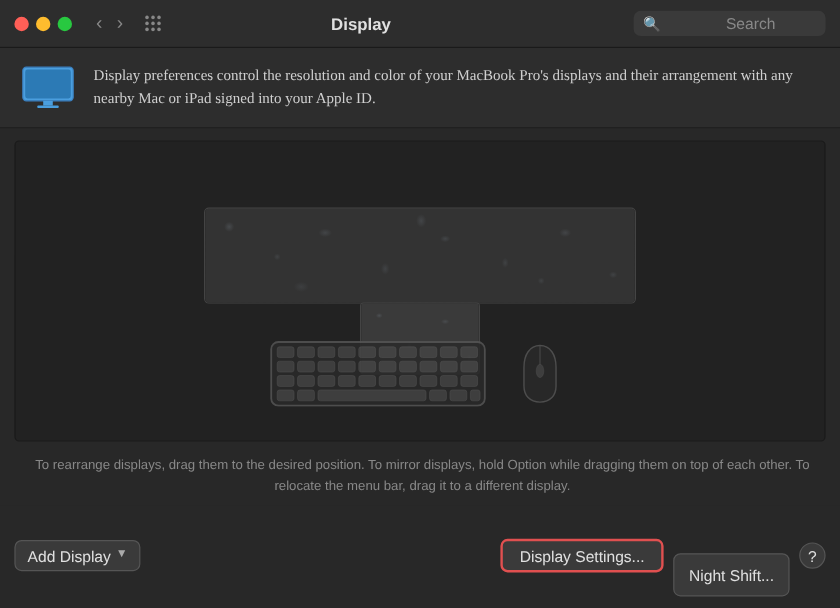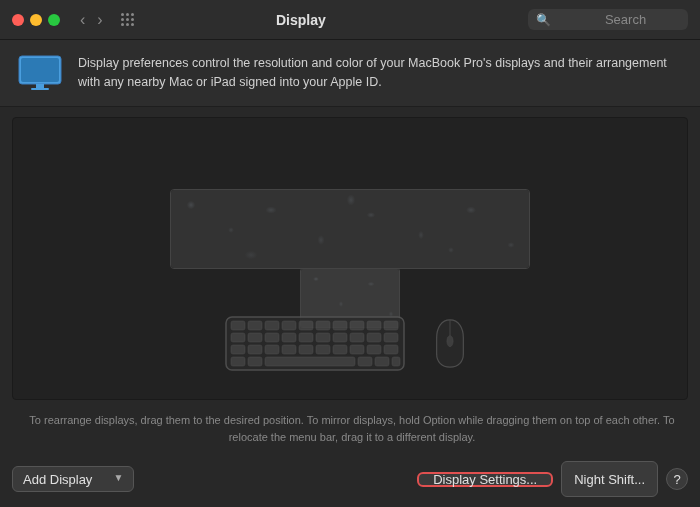--- a/index.html
+++ b/index.html
@@ -111,20 +111,21 @@
 
     
     .info-bar {
       display: flex;
       align-items: flex-start;
       padding: 14px 16px 14px 16px;
       gap: 14px;
       background: #2d2d2d;
       border-bottom: 1px solid #1e1e1e;
       flex-shrink: 0;
+      font-family: Liberation Serif, serif;
     }
     .display-icon {
       width: 48px;
       height: 38px;
       flex-shrink: 0;
       display: flex;
       align-items: center;
       justify-content: center;
     }
     .display-icon svg {
@@ -266,21 +267,21 @@
       display: flex;
       align-items: center;
       padding: 8px 12px 10px 12px;
       gap: 8px;
       flex-shrink: 0;
       background: #282828;
     }
 
     .add-display-btn {
       display: flex;
-      gap: 21px;
+      gap: 4px;
       background: #3a3a3a;
       border: 1px solid #555;
       border-radius: 6px;
       color: #e0e0e0;
       font-size: 13px;
       padding: 5px 10px;
       cursor: pointer;
       height: 26px;
     }
     .add-display-chevron {
@@ -291,36 +292,37 @@
     .spacer { flex: 1; }
 
     .display-settings-btn {
       background: #3a3a3a;
       border: 2px solid #e05050;
       border-radius: 6px;
       color: #e0e0e0;
       font-size: 13px;
       padding: 5px 14px;
       cursor: pointer;
-      height: 15px;
+      height: 28px;
       display: flex;
       align-items: center;
     }
 
     .night-shift-btn {
       background: #3a3a3a;
       border: 1px solid #555;
       border-radius: 6px;
       color: #e0e0e0;
       font-size: 13px;
       padding: 17px 12px;
       cursor: pointer;
       height: 26px;
       display: flex;
       align-items: center;
+      margin-top: 32px;
     }
 
     .question-btn {
       background: #3a3a3a;
       border: 1px solid #555;
       border-radius: 50%;
       color: #e0e0e0;
       font-size: 13px;
       width: 22px;
       height: 22px;

